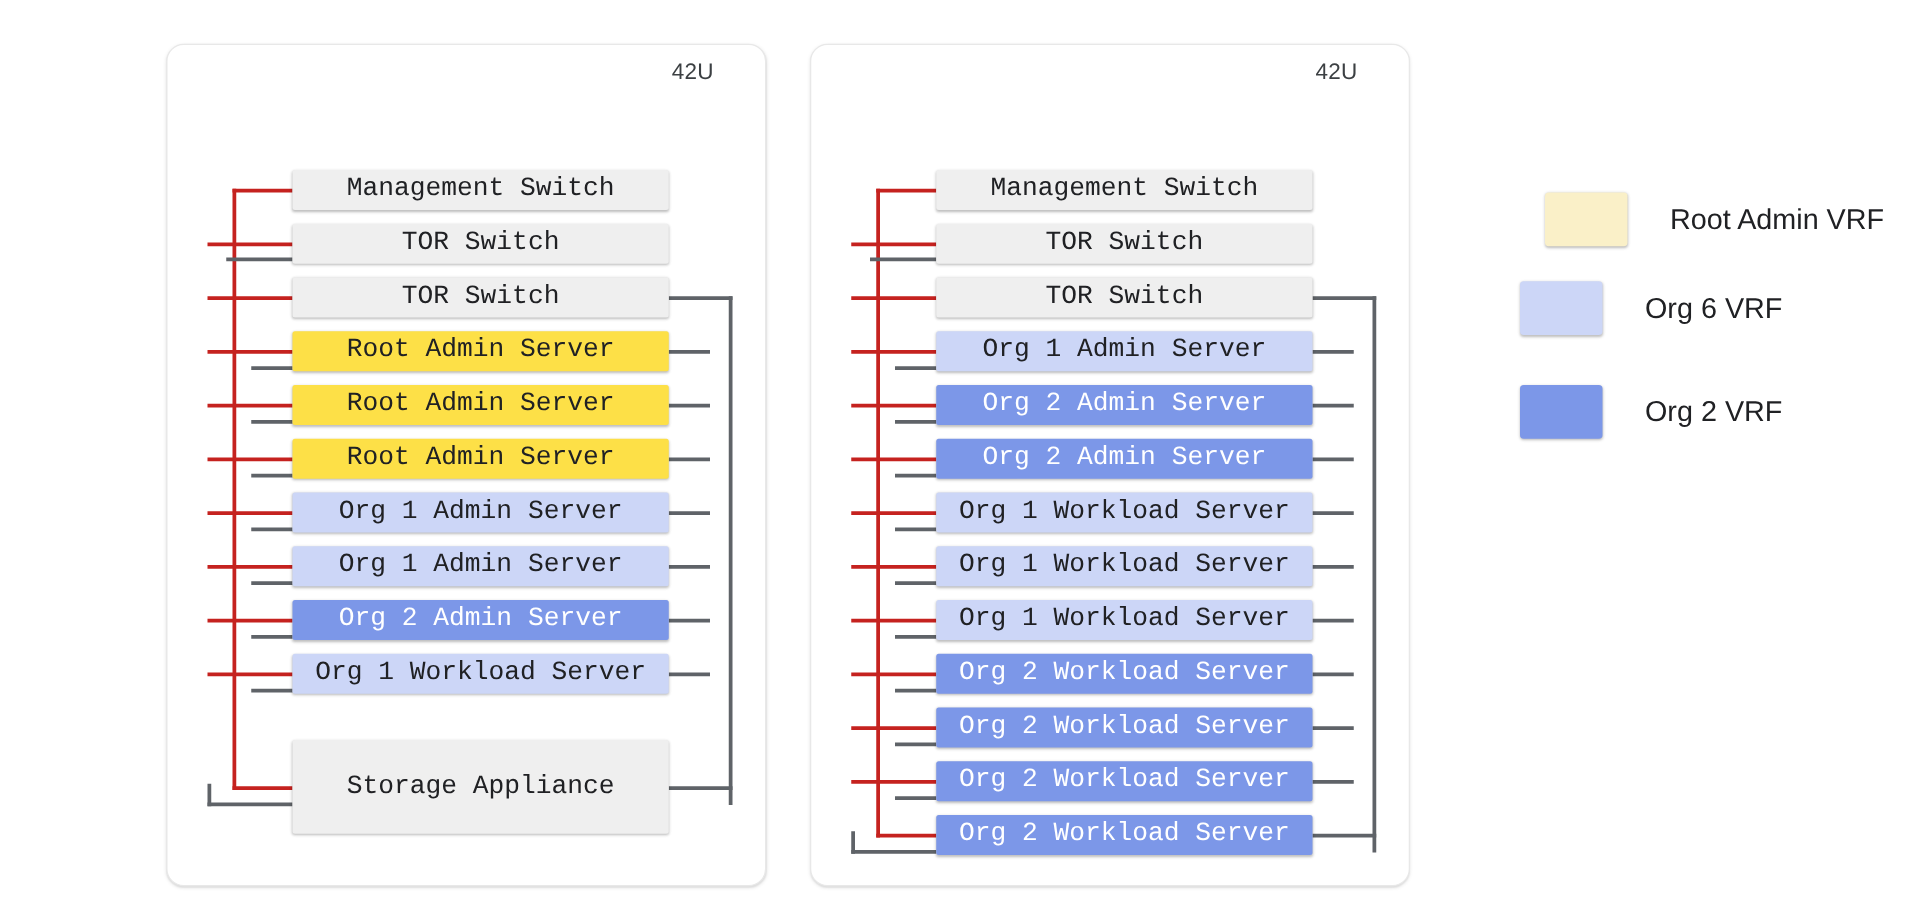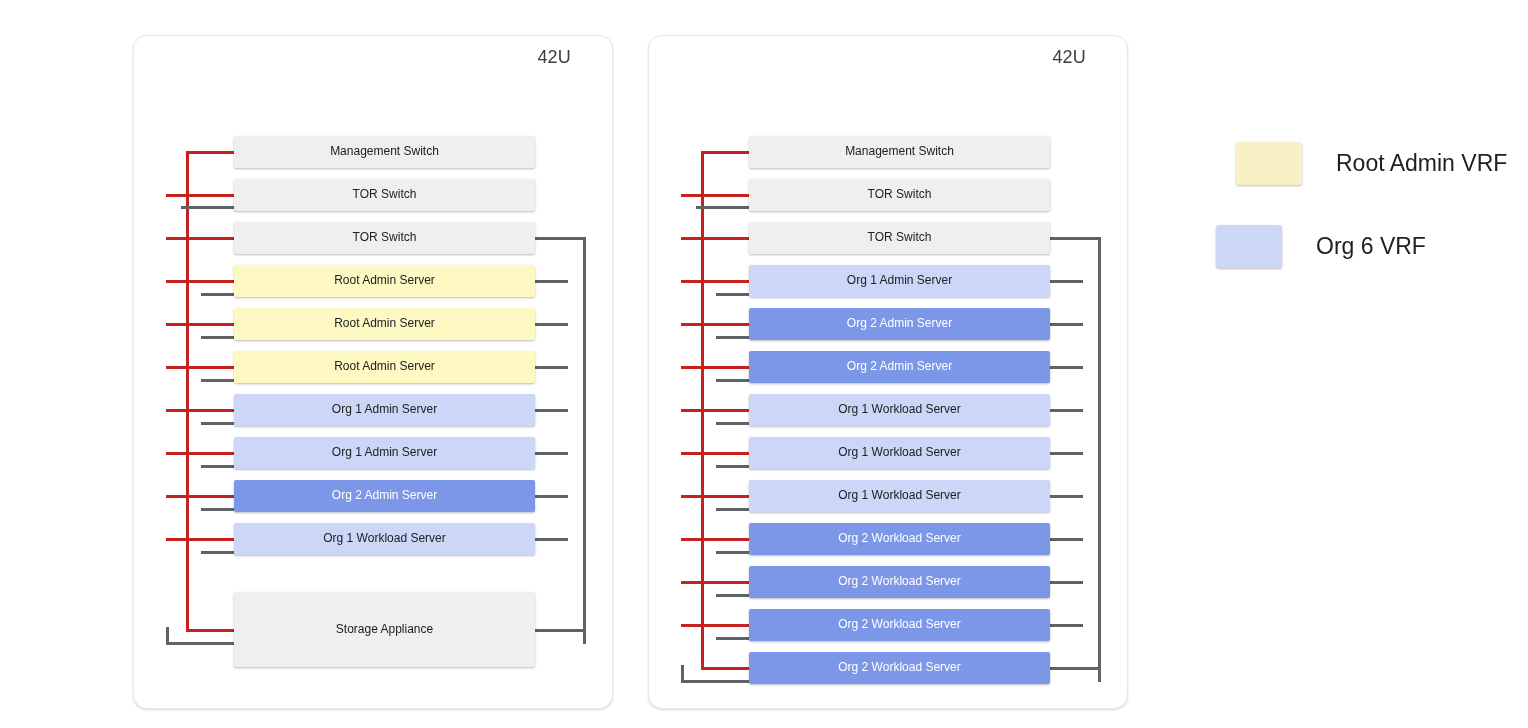--- a/index.html
+++ b/index.html
@@ -37,28 +37,29 @@
   }
 
   
   .device {
     position: absolute;
     box-sizing: border-box;
     display: flex;
     align-items: center;
     justify-content: center;
     border-radius: 2px;
-    font-size: 12px;
+    font-size: 21px;
     line-height: 1.1;
     white-space: nowrap;
     box-shadow: 0 1px 2px rgba(0,0,0,0.18), 0 1px 3px rgba(0,0,0,0.10);
     z-index: 5;
+    font-family: Liberation Mono, monospace;
   }
   .device.t-neutral { background: #efefef; color: #202124; }
-  .device.t-root    { background: #fef9c3; color: #202124; }
+  .device.t-root    { background: #fde047; color: #202124; }
   .device.t-org1    { background: #ccd6f7; color: #202124; }
   .device.t-org2    { background: #7c97e8; color: #ffffff; }
 
   
   .wire {
     position: absolute;
     z-index: 2;
   }
   .wire.red   { background: #c5221f; }
   .wire.gray  { background: #5f6368; }
@@ -189,23 +190,27 @@
       <div class="wire gray" style="left: 716px; top: 637px; width: 33px; height: 3px;"></div>
       <div class="wire gray" style="left: 1050px; top: 624px; width: 33px; height: 3px;"></div>
       <div class="device t-org2" style="left: 749px; top: 652px; width: 301px; height: 32px;">Org 2 Workload Server</div>
       <div class="wire red" style="left: 701px; top: 667px; width: 48px; height: 3px;"></div>
       <div class="wire gray" style="left: 681px; top: 680px; width: 68px; height: 3px;"></div>
       <div class="wire gray" style="left: 681px; top: 665px; width: 3px; height: 18px;"></div>
       <div class="wire gray" style="left: 1050px; top: 667px; width: 51px; height: 3px;"></div>
     </div>
 
   <div class="legend" id="legend" style="left:1216px; top:142px; width:300px; height:220px;">
-      <div class="legend-row" style="left: 0px; top: 0px; padding-left: 20px;">
+      <div class="legend-row" style="left: 0px; top: 12px; padding-left: 20px;">
         <div class="legend-swatch t-root"></div>
         <div class="legend-label">Root Admin VRF</div>
       </div>
       <div class="legend-row" style="left: 0px; top: 83px;">
         <div class="legend-swatch t-org1"></div>
         <div class="legend-label">Org 6 VRF</div>
       </div>
+      <div class="legend-row" style="left: 0px; top: 166px;">
+        <div class="legend-swatch t-org2"></div>
+        <div class="legend-label">Org 2 VRF</div>
+      </div>
     </div>
 
 </div>
 
 </body></html>

